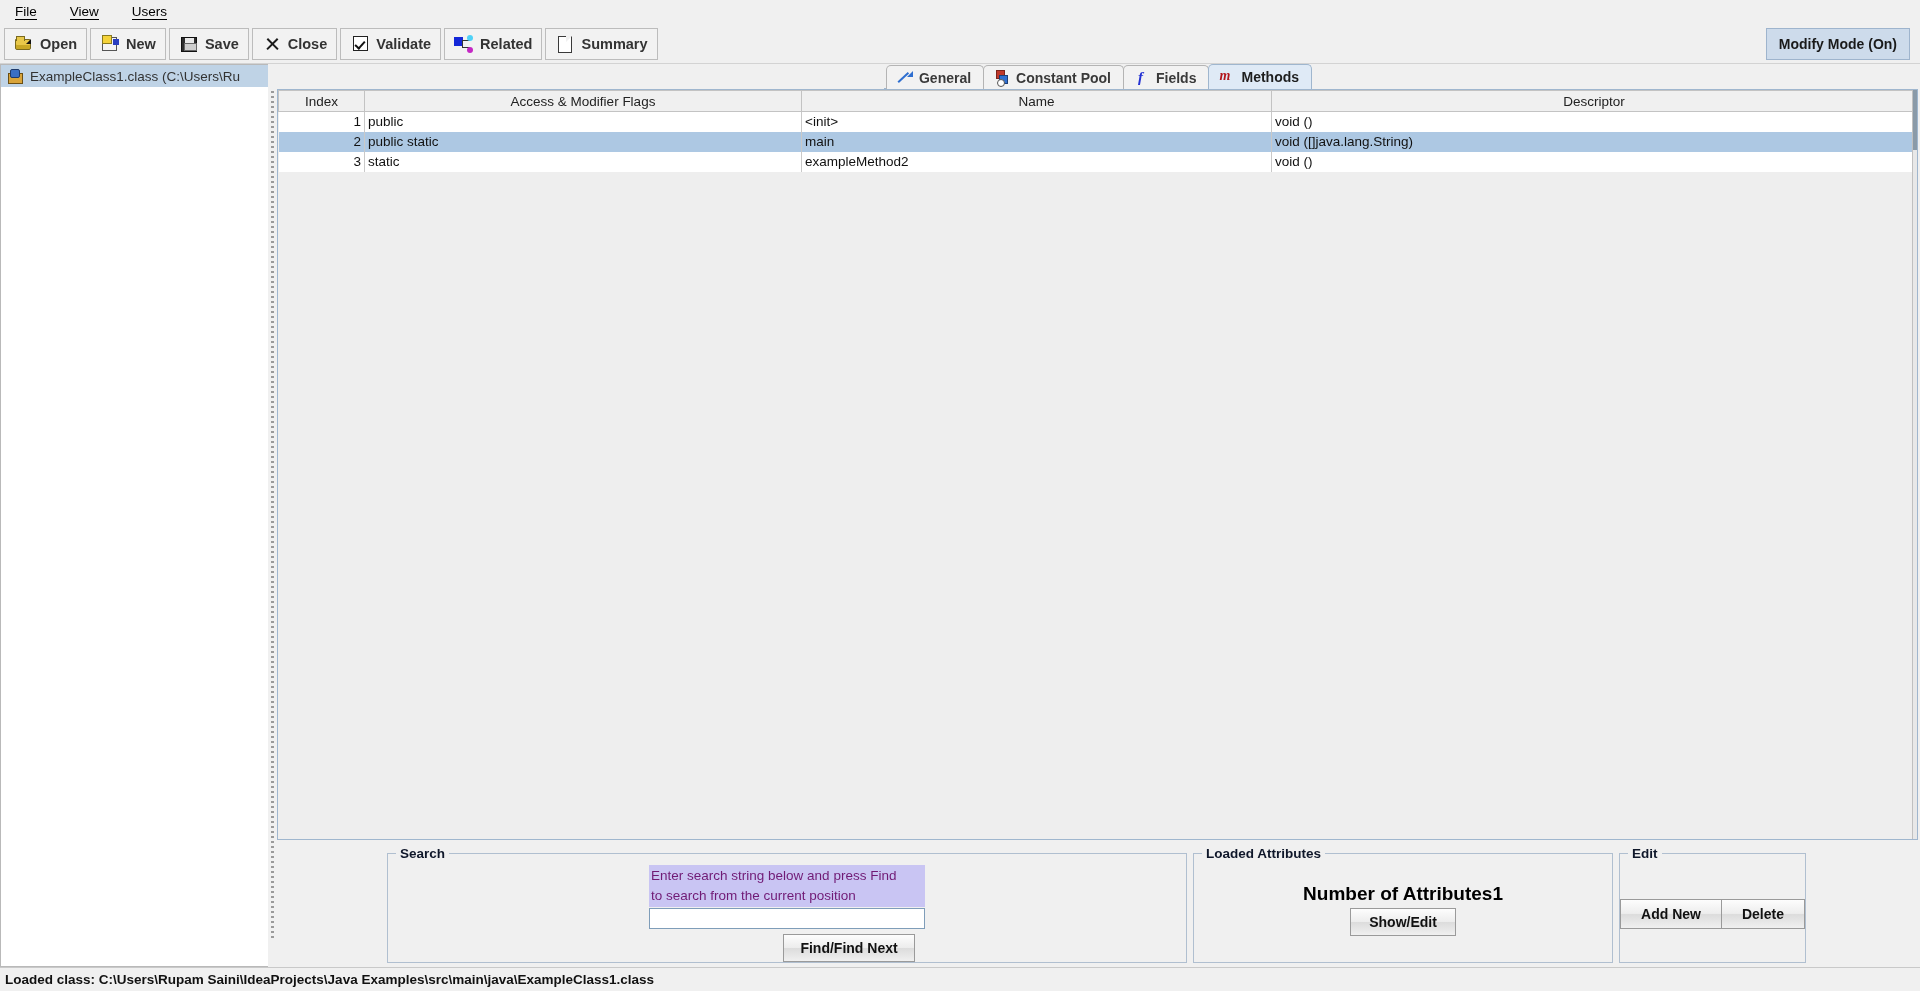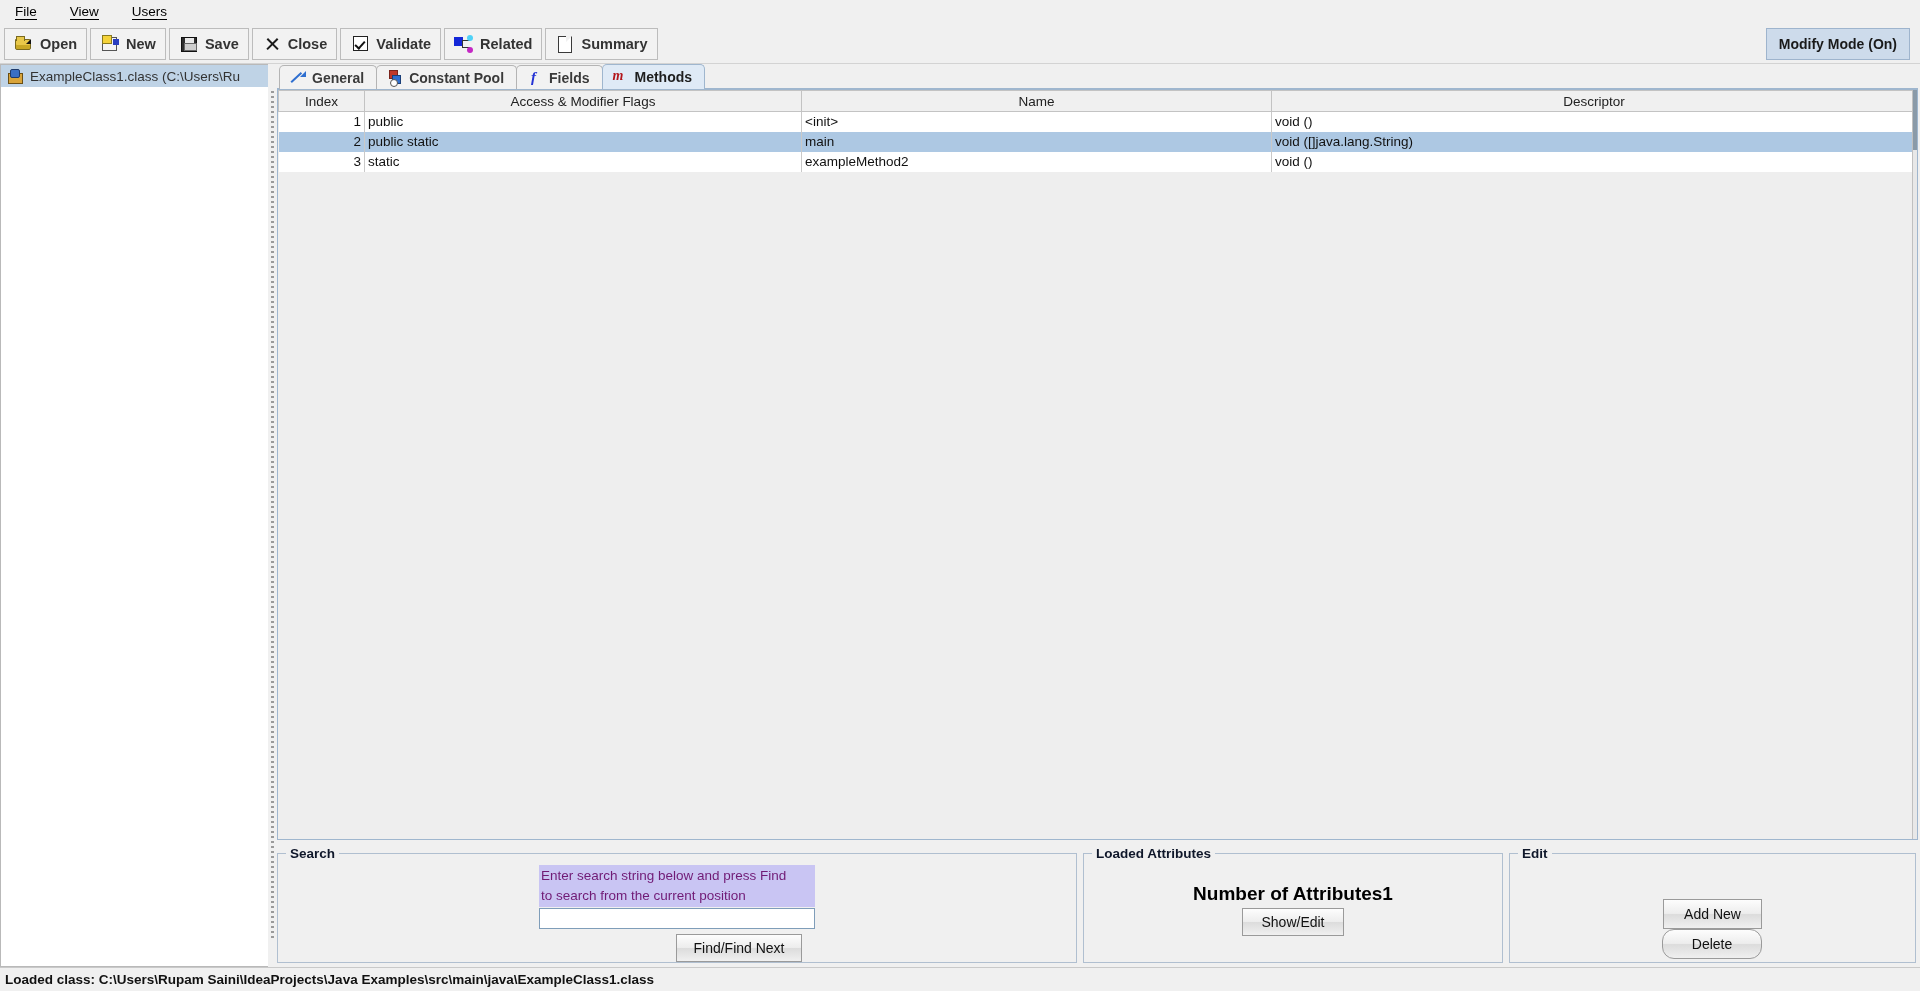--- a/index.html
+++ b/index.html
@@ -71,21 +71,21 @@
   .splitter {
     width: 9px; flex: 0 0 9px; background: #f0f0f0;
     display: flex; align-items: center; justify-content: center;
     cursor: col-resize;
   }
   .splitter i {
     display: block; width: 3px; height: 94%;
     background-image: repeating-linear-gradient(to bottom,#9a9a9a 0 2px,transparent 2px 5px);
   }
 
-  .right-pane { flex: 1 1 auto; display: flex; flex-direction: column; min-width: 0; padding-right: 2px; }
+  .right-pane { flex: 1 1 auto; display: flex; flex-direction: column; min-width: 0; padding-right: 2px; align-items: center; }
 
   
   .tabstrip {
     height: 25px; flex: 0 0 25px; display: flex; align-items: flex-end;
     padding-left: 2px; position: relative; background: #f0f0f0;
   }
   .tabstrip::after {
     content:''; position:absolute; left:0; right:0; bottom:0; height:1px; background:#9fb6ce;
   }
   .tab {
@@ -152,31 +152,31 @@
     font-size: 13.5px; line-height: 20px; padding: 1px 2px; margin-top: 4px;
   }
   .search-input {
     width: 276px; height: 21px; margin-top: 1px;
     border: 1px solid #7f9db9; background: #fff;
     font-family: "Liberation Sans", sans-serif; font-size: 13px;
     padding: 0 3px; outline: none;
   }
   .btn {
     background: linear-gradient(to bottom,#fdfdfd 0%,#ededed 48%,#dcdcdc 52%,#f0f0f0 100%);
-    border: 1px solid #9a9a9a; font-size: 14px; font-weight: normal;
+    border: 1px solid #9a9a9a; font-size: 14px; font-weight: bold;
     color: #111; padding: 4px 12px; cursor: default;
     font-family: "Liberation Sans", sans-serif;
   }
   .find-btn { margin-top: 5px; margin-left: 124px; padding: 5px 16px; }
 
   .attr-count { font-size: 19px; font-weight: bold; margin-top: 22px; }
   .showedit { margin-top: 3px; padding: 5px 18px; }
-  .edit-btns { display: flex; margin-top: 38px; flex-direction: column; }
+  .edit-btns { display: flex; margin-top: 38px; }
   .edit-btns .btn { padding: 6px 20px; margin: 0; }
-  .edit-btns .btn + .btn { margin-left: -1px; border-radius: 12px; }
+  .edit-btns .btn + .btn { margin-left: -1px; }
 
   
   .statusbar {
     flex: 0 0 24px; height: 24px;
     background: #f0f0f0; border-top: 1px solid #c9c9c9;
     display: flex; align-items: center; padding-left: 5px;
     font-size: 13.5px; font-weight: bold; color: #111; white-space: nowrap;
   }
 
   

